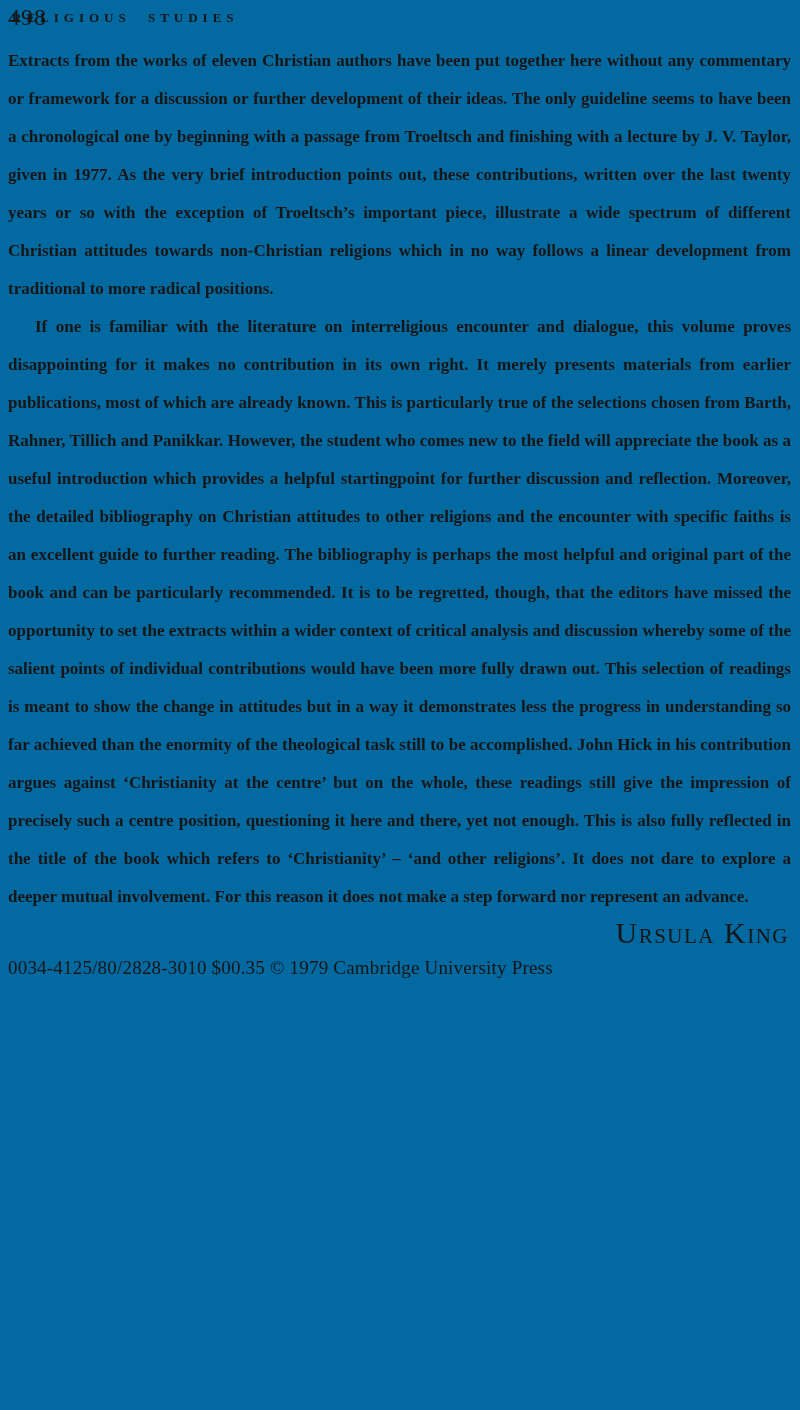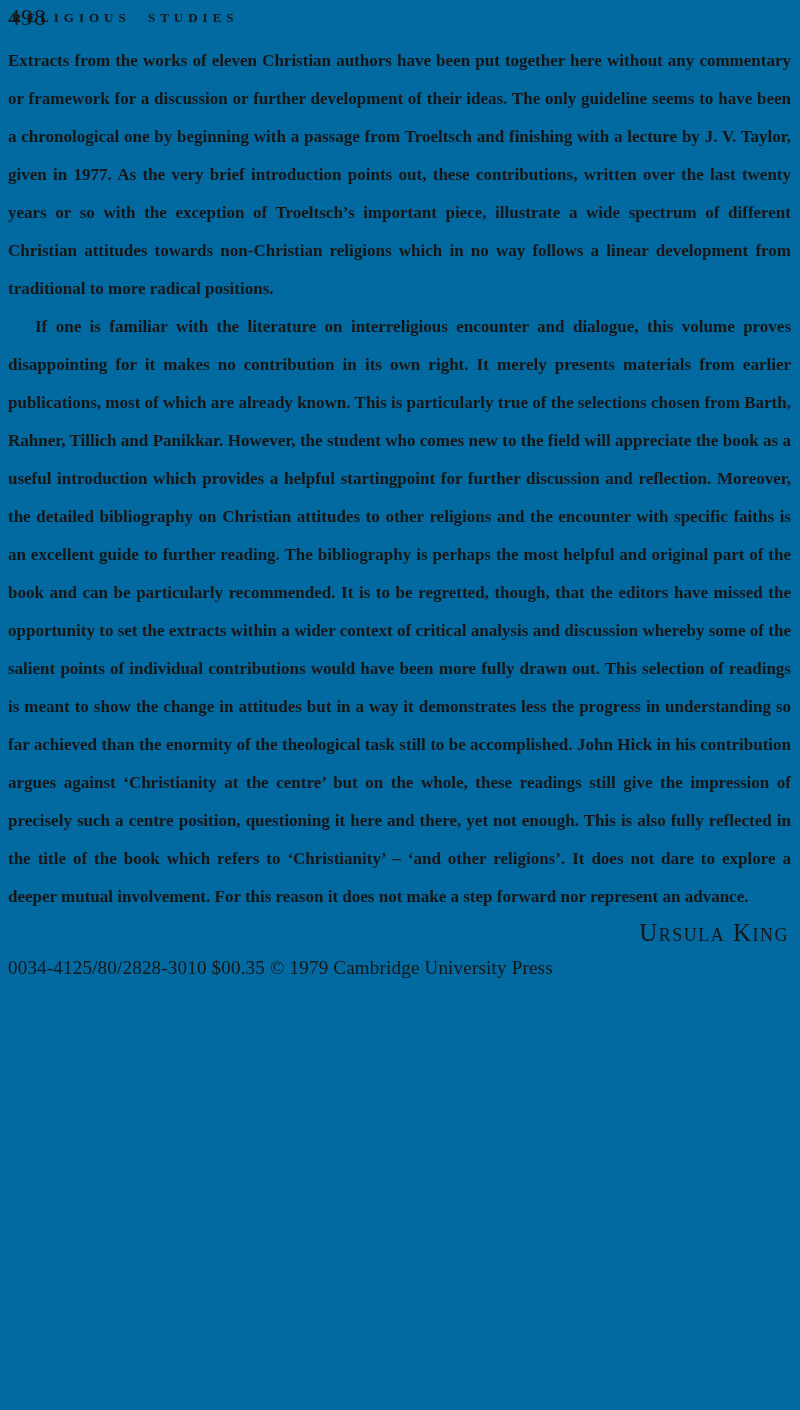--- a/index.html
+++ b/index.html
@@ -57,21 +57,21 @@
     text-align: justify;
     font-size: 17px;
     line-height: 38px;
     font-weight: bold;
   }
   .first-body-para { margin-top: 12px; }
   .indented { text-indent: 27px; }
   .signature {
     margin-top: 2px;
     text-align: right;
-    font-size: 25px;
+    font-size: 30px;
     line-height: 29px;
     font-variant: small-caps;
     letter-spacing: 1.5px;
     padding-right: 2px;
   }
   .imprint-line {
     margin-top: 9px;
     font-size: 19px;
     line-height: 24px;
     letter-spacing: 0.2px;

